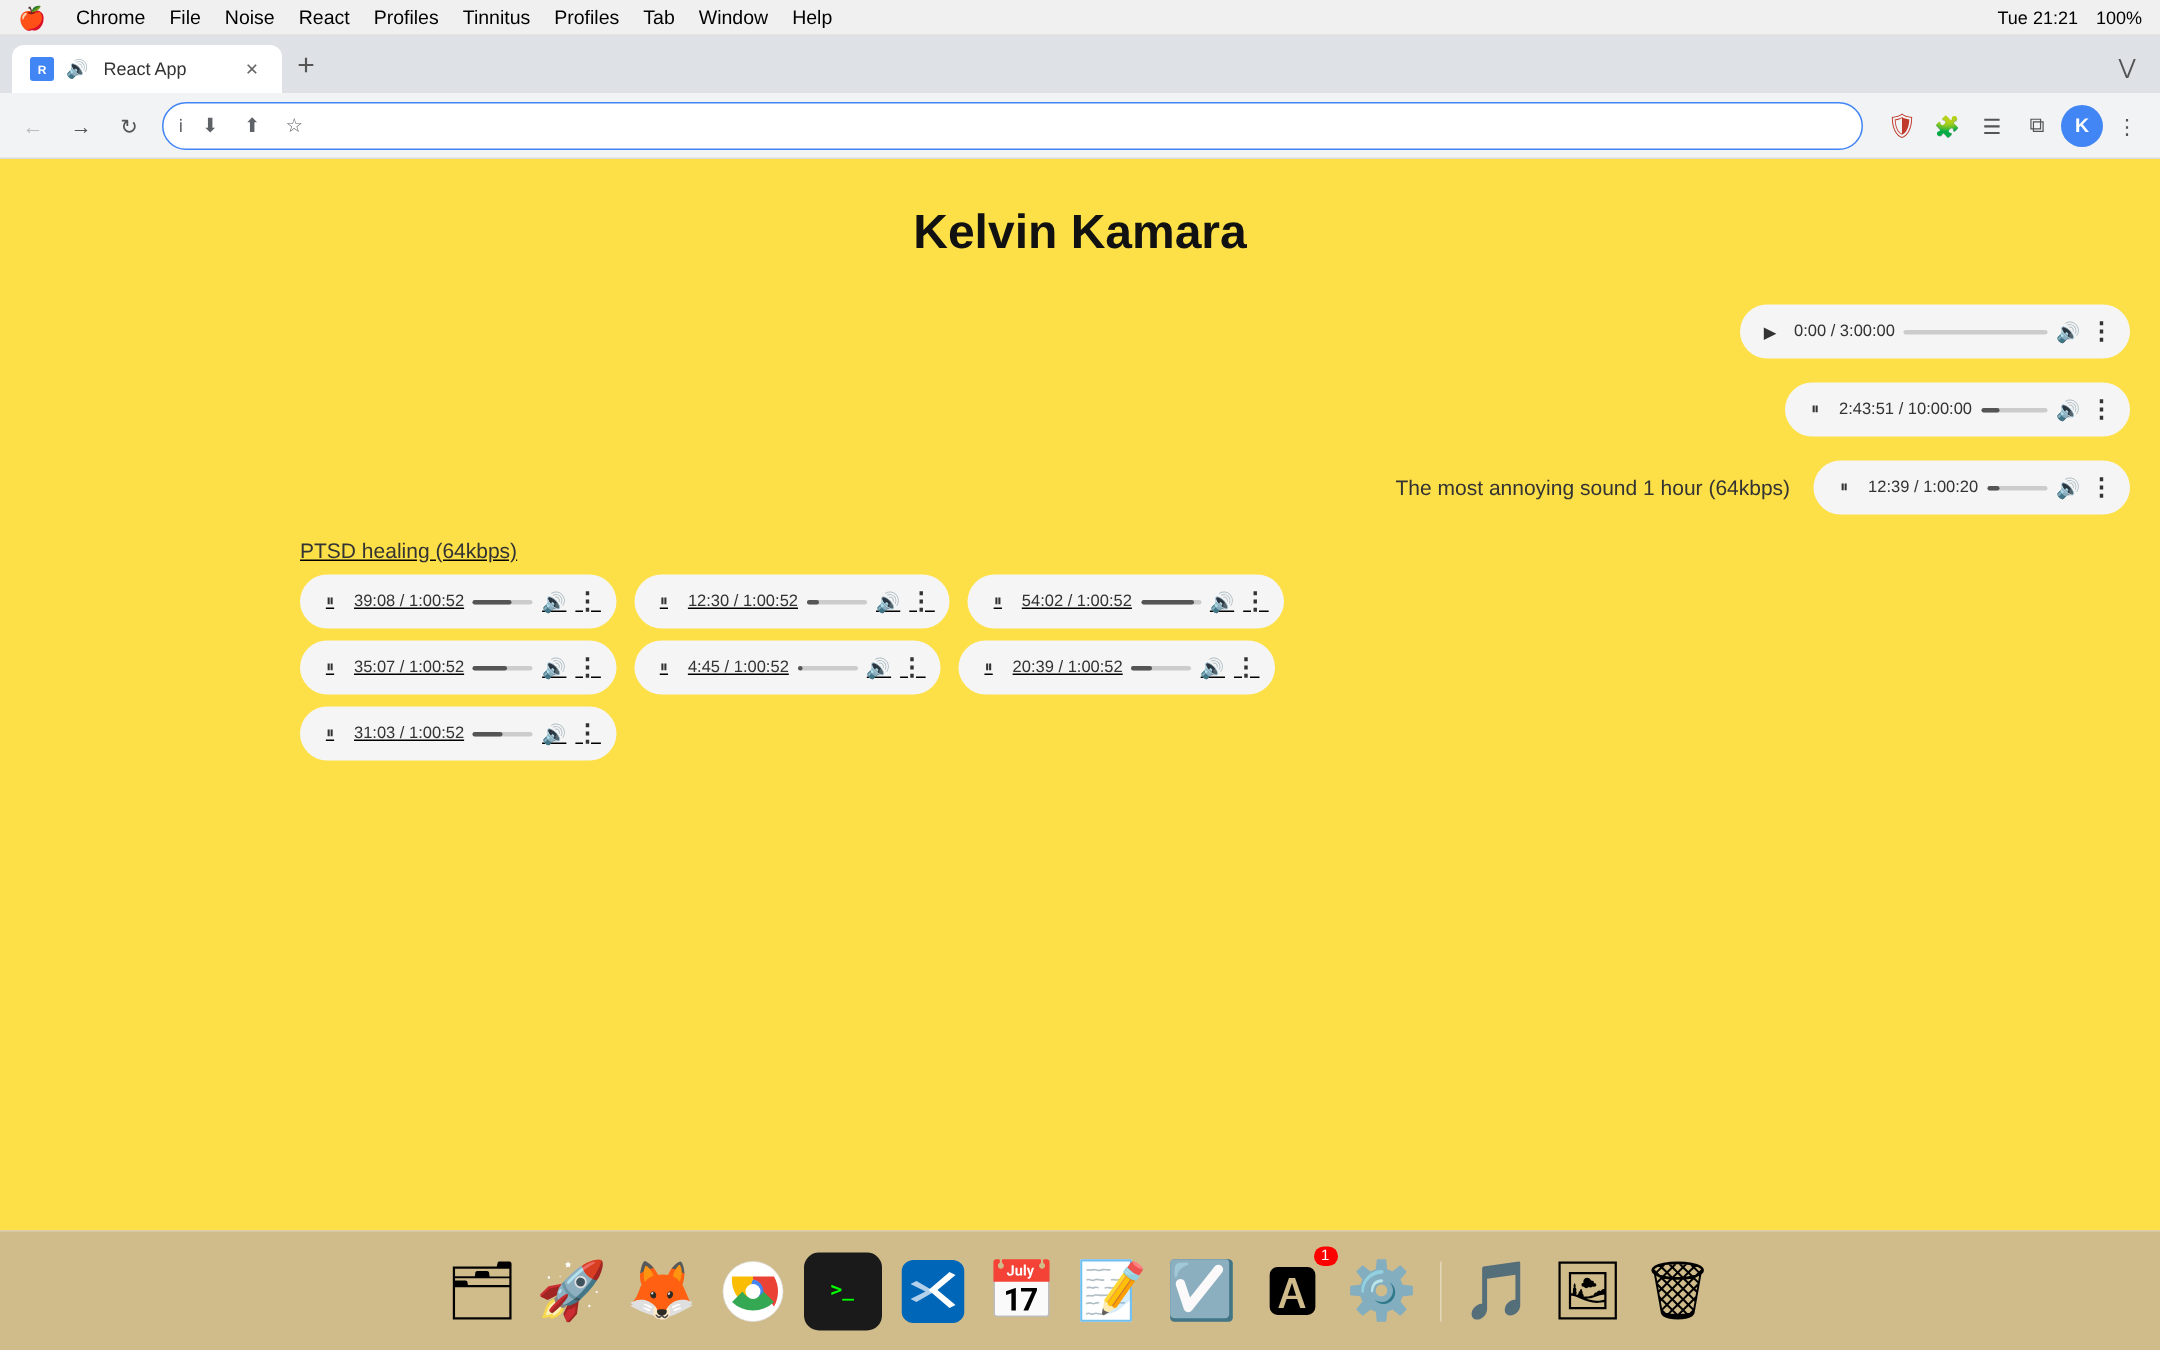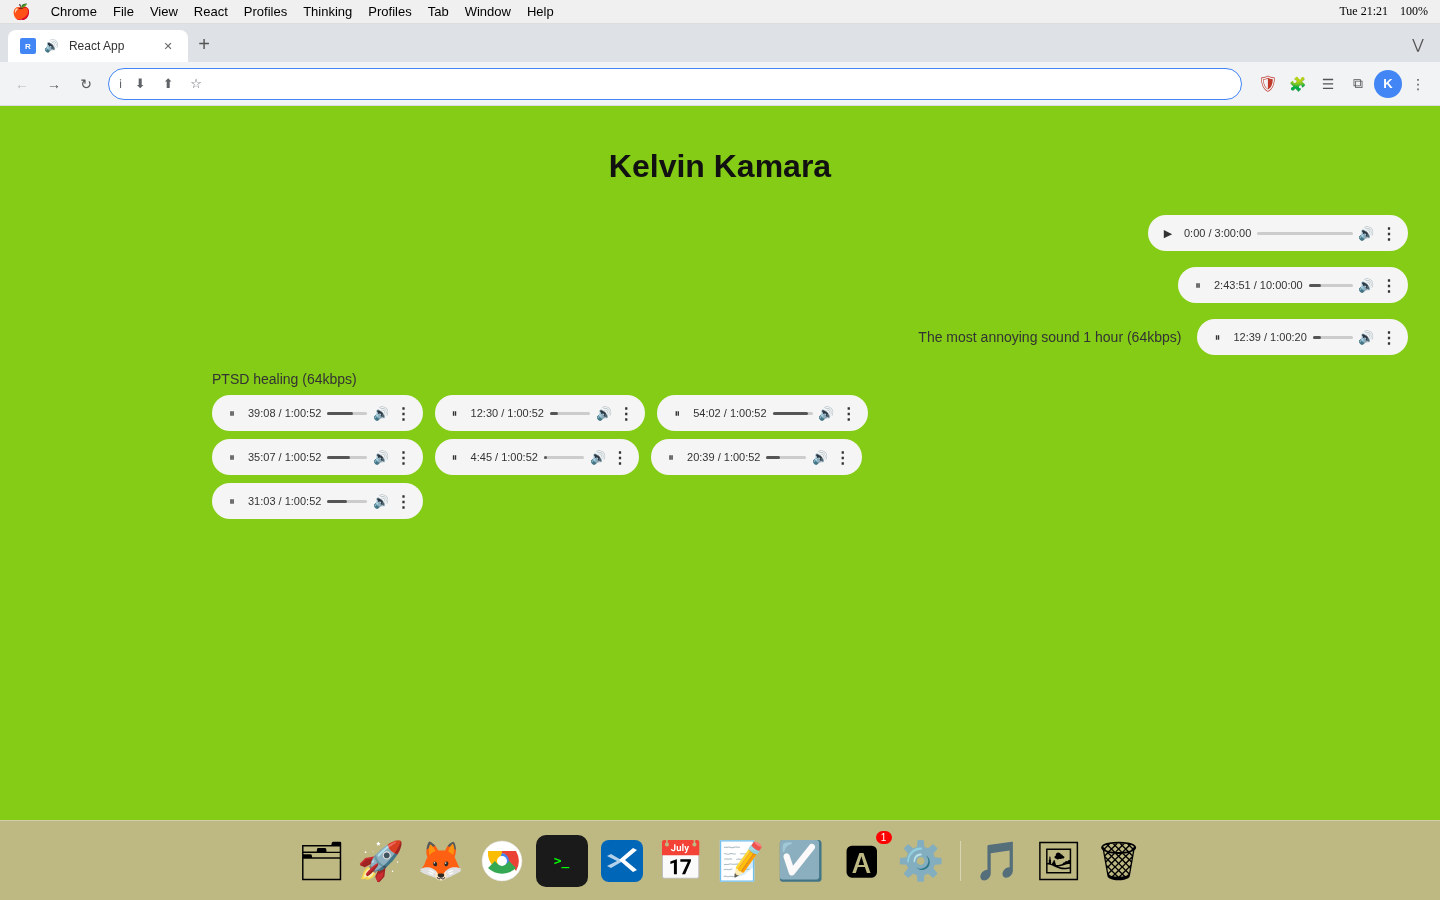--- a/index.html
+++ b/index.html
@@ -15,21 +15,21 @@
       font-size: 13px;
       font-weight: 500;
       gap: 16px;
       border-bottom: 1px solid #ddd;
       position: fixed;
       top: 0; left: 0; right: 0;
       z-index: 1000;
     }
     .macos-menubar .apple-logo { font-size: 15px; margin-right: 4px; }
     .macos-menubar span { cursor: default; }
-    .menubar-right { margin-left: auto; display: flex; align-items: flex-end; gap: 12px; font-size: 12px; font-family: Liberation Serif, serif; }
+    .menubar-right { margin-left: auto; display: flex; align-items: flex-end; gap: 12px; font-size: 12px; }
 
     
     .chrome-window {
       position: fixed;
       top: 24px; left: 0; right: 0; bottom: 0;
       display: flex;
       flex-direction: column;
     }
 
     
@@ -147,22 +147,22 @@
       color: white;
       display: flex; align-items: center; justify-content: center;
       font-size: 13px; font-weight: 600;
       cursor: pointer;
     }
 
     
     .page-content {
       flex: 1;
       overflow-y: auto;
-      background: #84cc16;
-      padding: 32px;
+      background: #fde047;
+      padding: 20px;
     }
 
     .page-title {
       text-align: center;
       font-size: 32px;
       font-weight: 700;
       color: #111;
       margin-bottom: 30px;
       margin-top: 10px;
     }
@@ -263,20 +263,21 @@
       align-items: center;
       justify-content: flex-end;
       gap: 16px;
       margin-bottom: 16px;
     }
     .section3 .audio-player { min-width: 200px; max-width: 220px; }
 
     
     .section4 {
       margin-bottom: 20px;
+      text-decoration: underline;
     }
     .section4-header {
       display: flex;
       align-items: center;
       gap: 16px;
       margin-bottom: 8px;
     }
     .section4-row {
       display: flex;
       gap: 12px;
@@ -329,24 +330,24 @@
       text-align: center;
     }
   </style>
 </head>
 <body>
 
 <div class="macos-menubar">
   <span class="apple-logo">🍎</span>
   <span>Chrome</span>
   <span>File</span>
-  <span>View</span>
+  <span>Noise</span>
   <span>React</span>
   <span>Profiles</span>
-  <span>Thinking</span>
+  <span>Tinnitus</span>
   <span>Profiles</span>
   <span>Tab</span>
   <span>Window</span>
   <span>Help</span>
   <div class="menubar-right">
     <span>Tue 21:21</span>
     <span>100%</span>
   </div>
 </div>
 

